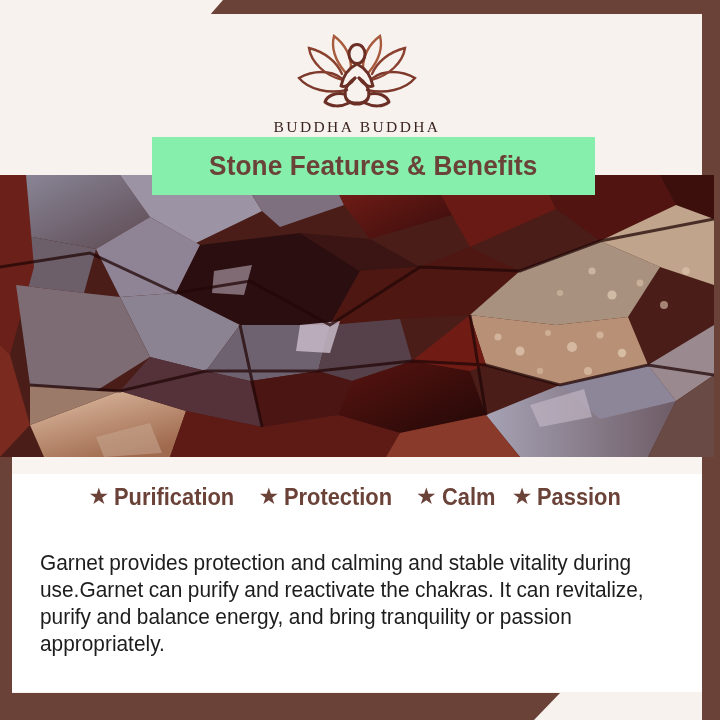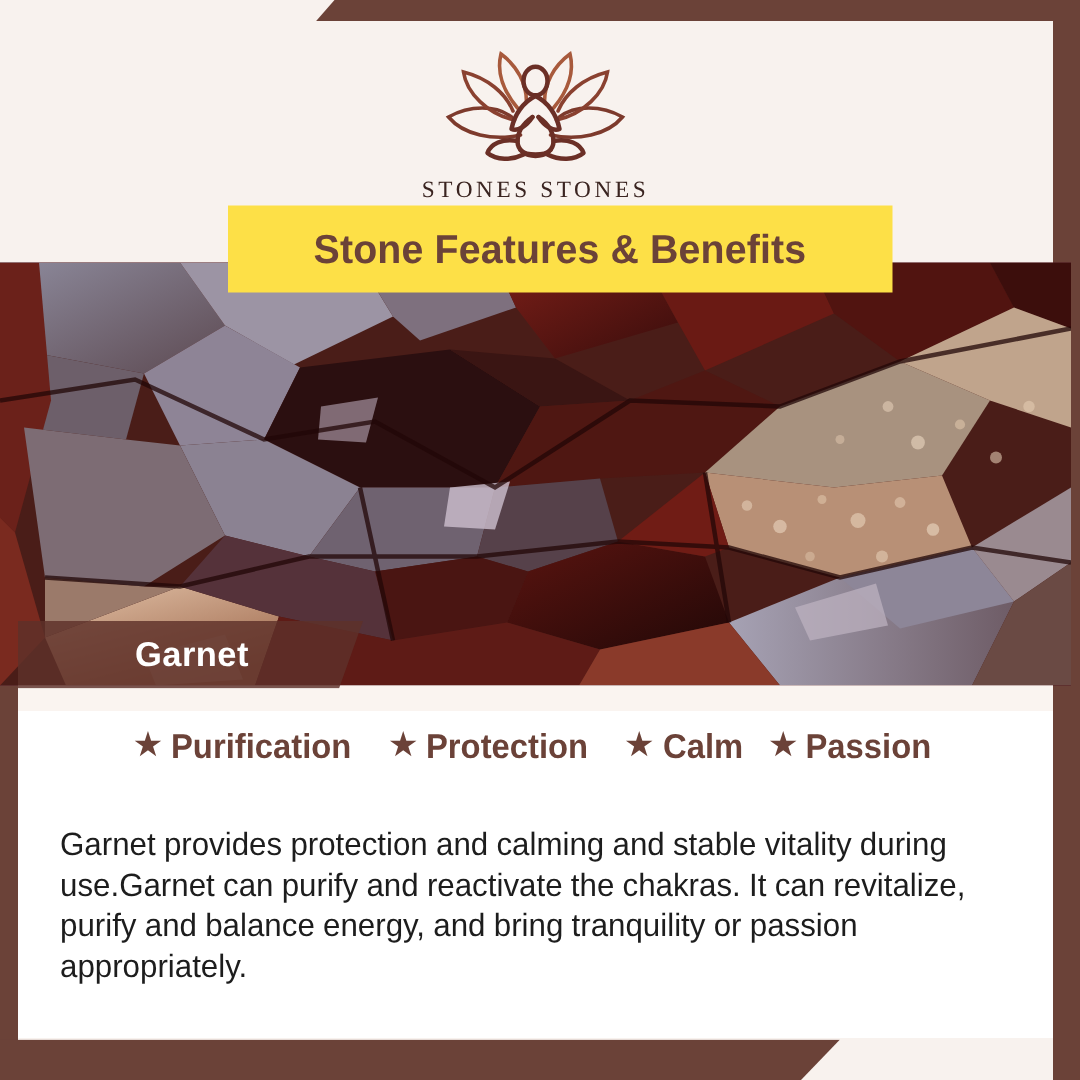--- a/index.html
+++ b/index.html
@@ -92,21 +92,21 @@
     font-weight: 400;
   }
 
   
   .title-band {
     position: absolute;
     left: 140px;
     top: 123px;
     width: 443px;
     height: 58px;
-    background: #fde047;
+    background: #86efac;
     display: flex;
     align-items: center;
     justify-content: center;
     z-index: 4;
   }
   .title-band .title-text {
     font-family: "Liberation Sans Narrow", "Liberation Sans", sans-serif;
     font-size: 27px;
     font-weight: 700;
     color: #6b4238;
@@ -249,21 +249,21 @@
             <path d="M78 36 C70 40 64 48 62 58 C66 60 72 56 76 50"></path>
             <path d="M78 36 C86 40 92 48 94 58 C90 60 84 56 80 50"></path>
 
             <path d="M76 50 C70 54 66 60 66 66 C66 72 71 76 78 76 C85 76 90 72 90 66 C90 60 86 54 80 50"></path>
 
             <path d="M66 66 C56 64 48 68 46 74 C52 79 62 79 70 75"></path>
             <path d="M90 66 C100 64 108 68 110 74 C104 79 94 79 86 75"></path>
             <path d="M68 72 C72 76 84 76 88 72"></path>
           </g>
         </svg>
-        <span class="logo-word">STONES STONES</span>
+        <span class="logo-word">BUDDHA BUDDHA</span>
       </div>
     </div>
 
     <div class="title-band">
       <span class="title-text">Stone Features &amp; Benefits</span>
     </div>
 
     <div class="photo">
       <svg width="714" height="282" viewBox="0 0 714 282" preserveAspectRatio="none">
         <defs>
@@ -360,23 +360,20 @@
 
         <g stroke="#220707" stroke-width="3" fill="none" opacity="0.75">
           <path d="M0 92 L90 78 L176 118 L250 106 L330 150 L420 92 L520 96 L600 66 L714 44"></path>
           <path d="M30 210 L120 216 L206 196 L318 196 L412 186 L486 190 L560 210 L648 190 L714 200"></path>
           <path d="M240 150 L262 252"></path>
           <path d="M470 140 L486 240"></path>
         </g>
       </svg>
     </div>
 
-    <div class="name-bar">
-      <span class="name-text">Garnet</span>
-    </div>
 
     <div class="cream-strip"></div>
 
     <div class="content">
 
       <div class="benefits">
         <span class="benefit sp-wide">
           <span class="star">★</span>
           <span class="blabel">Purification</span>
         </span>

